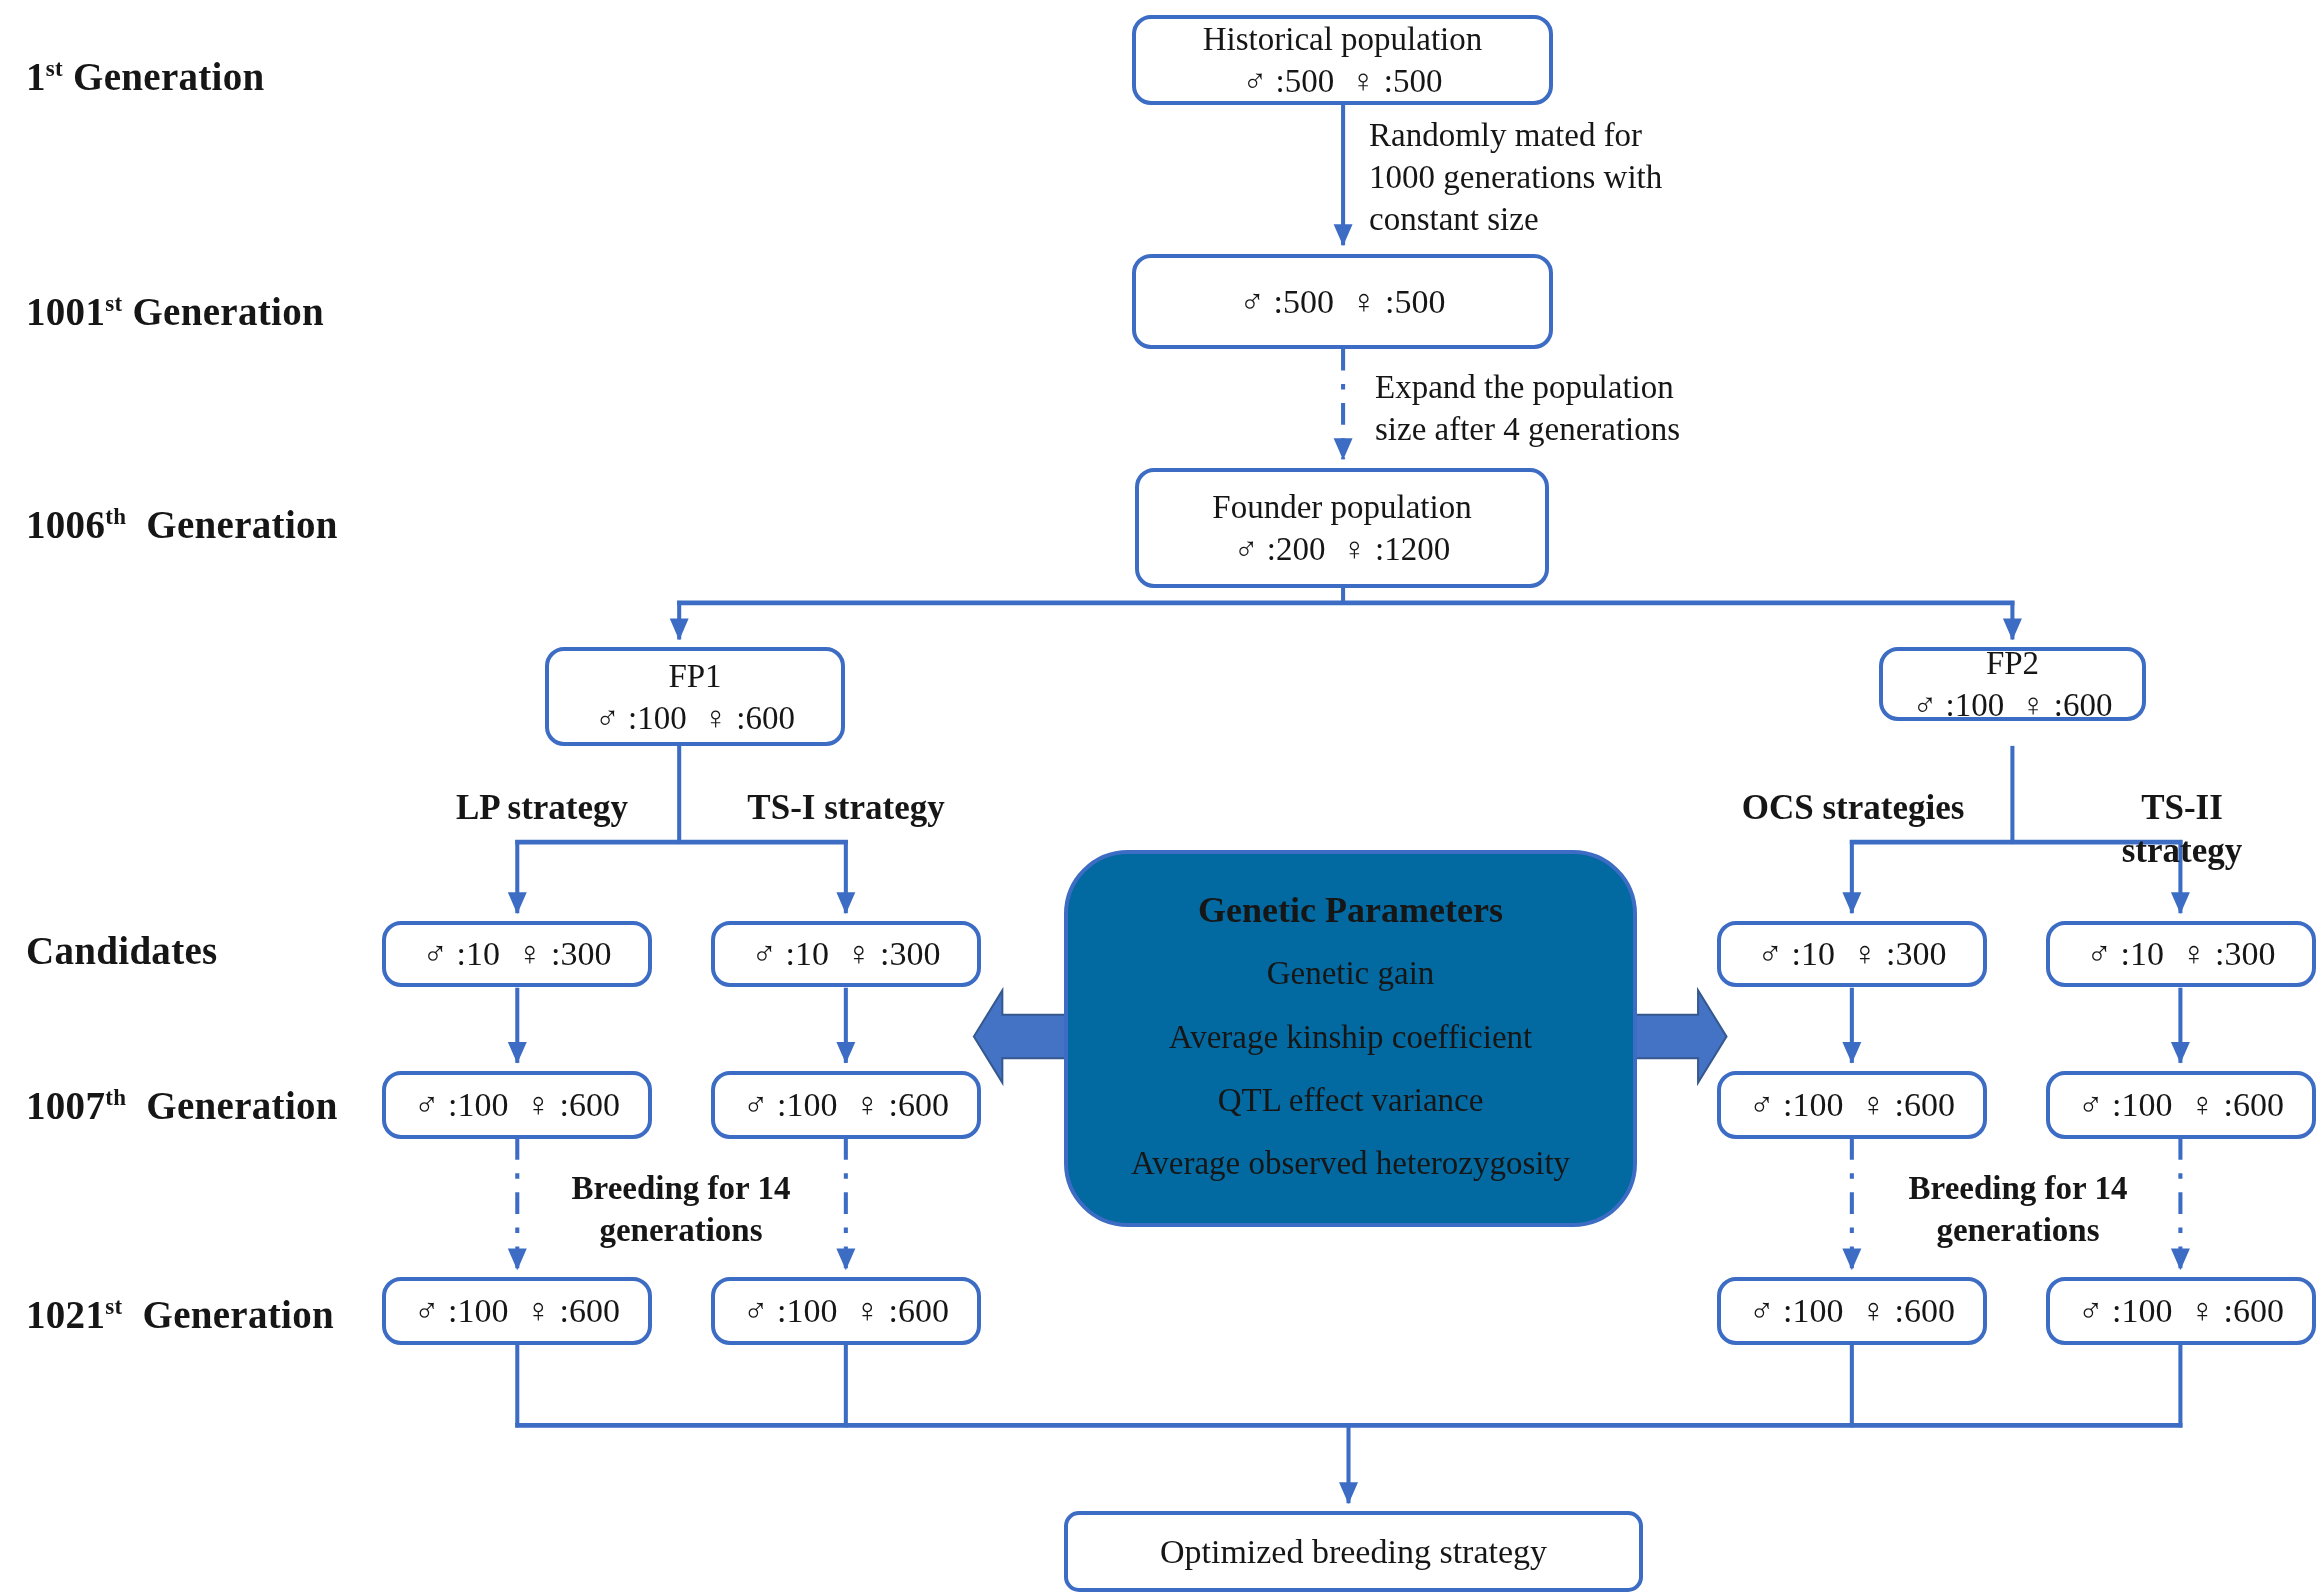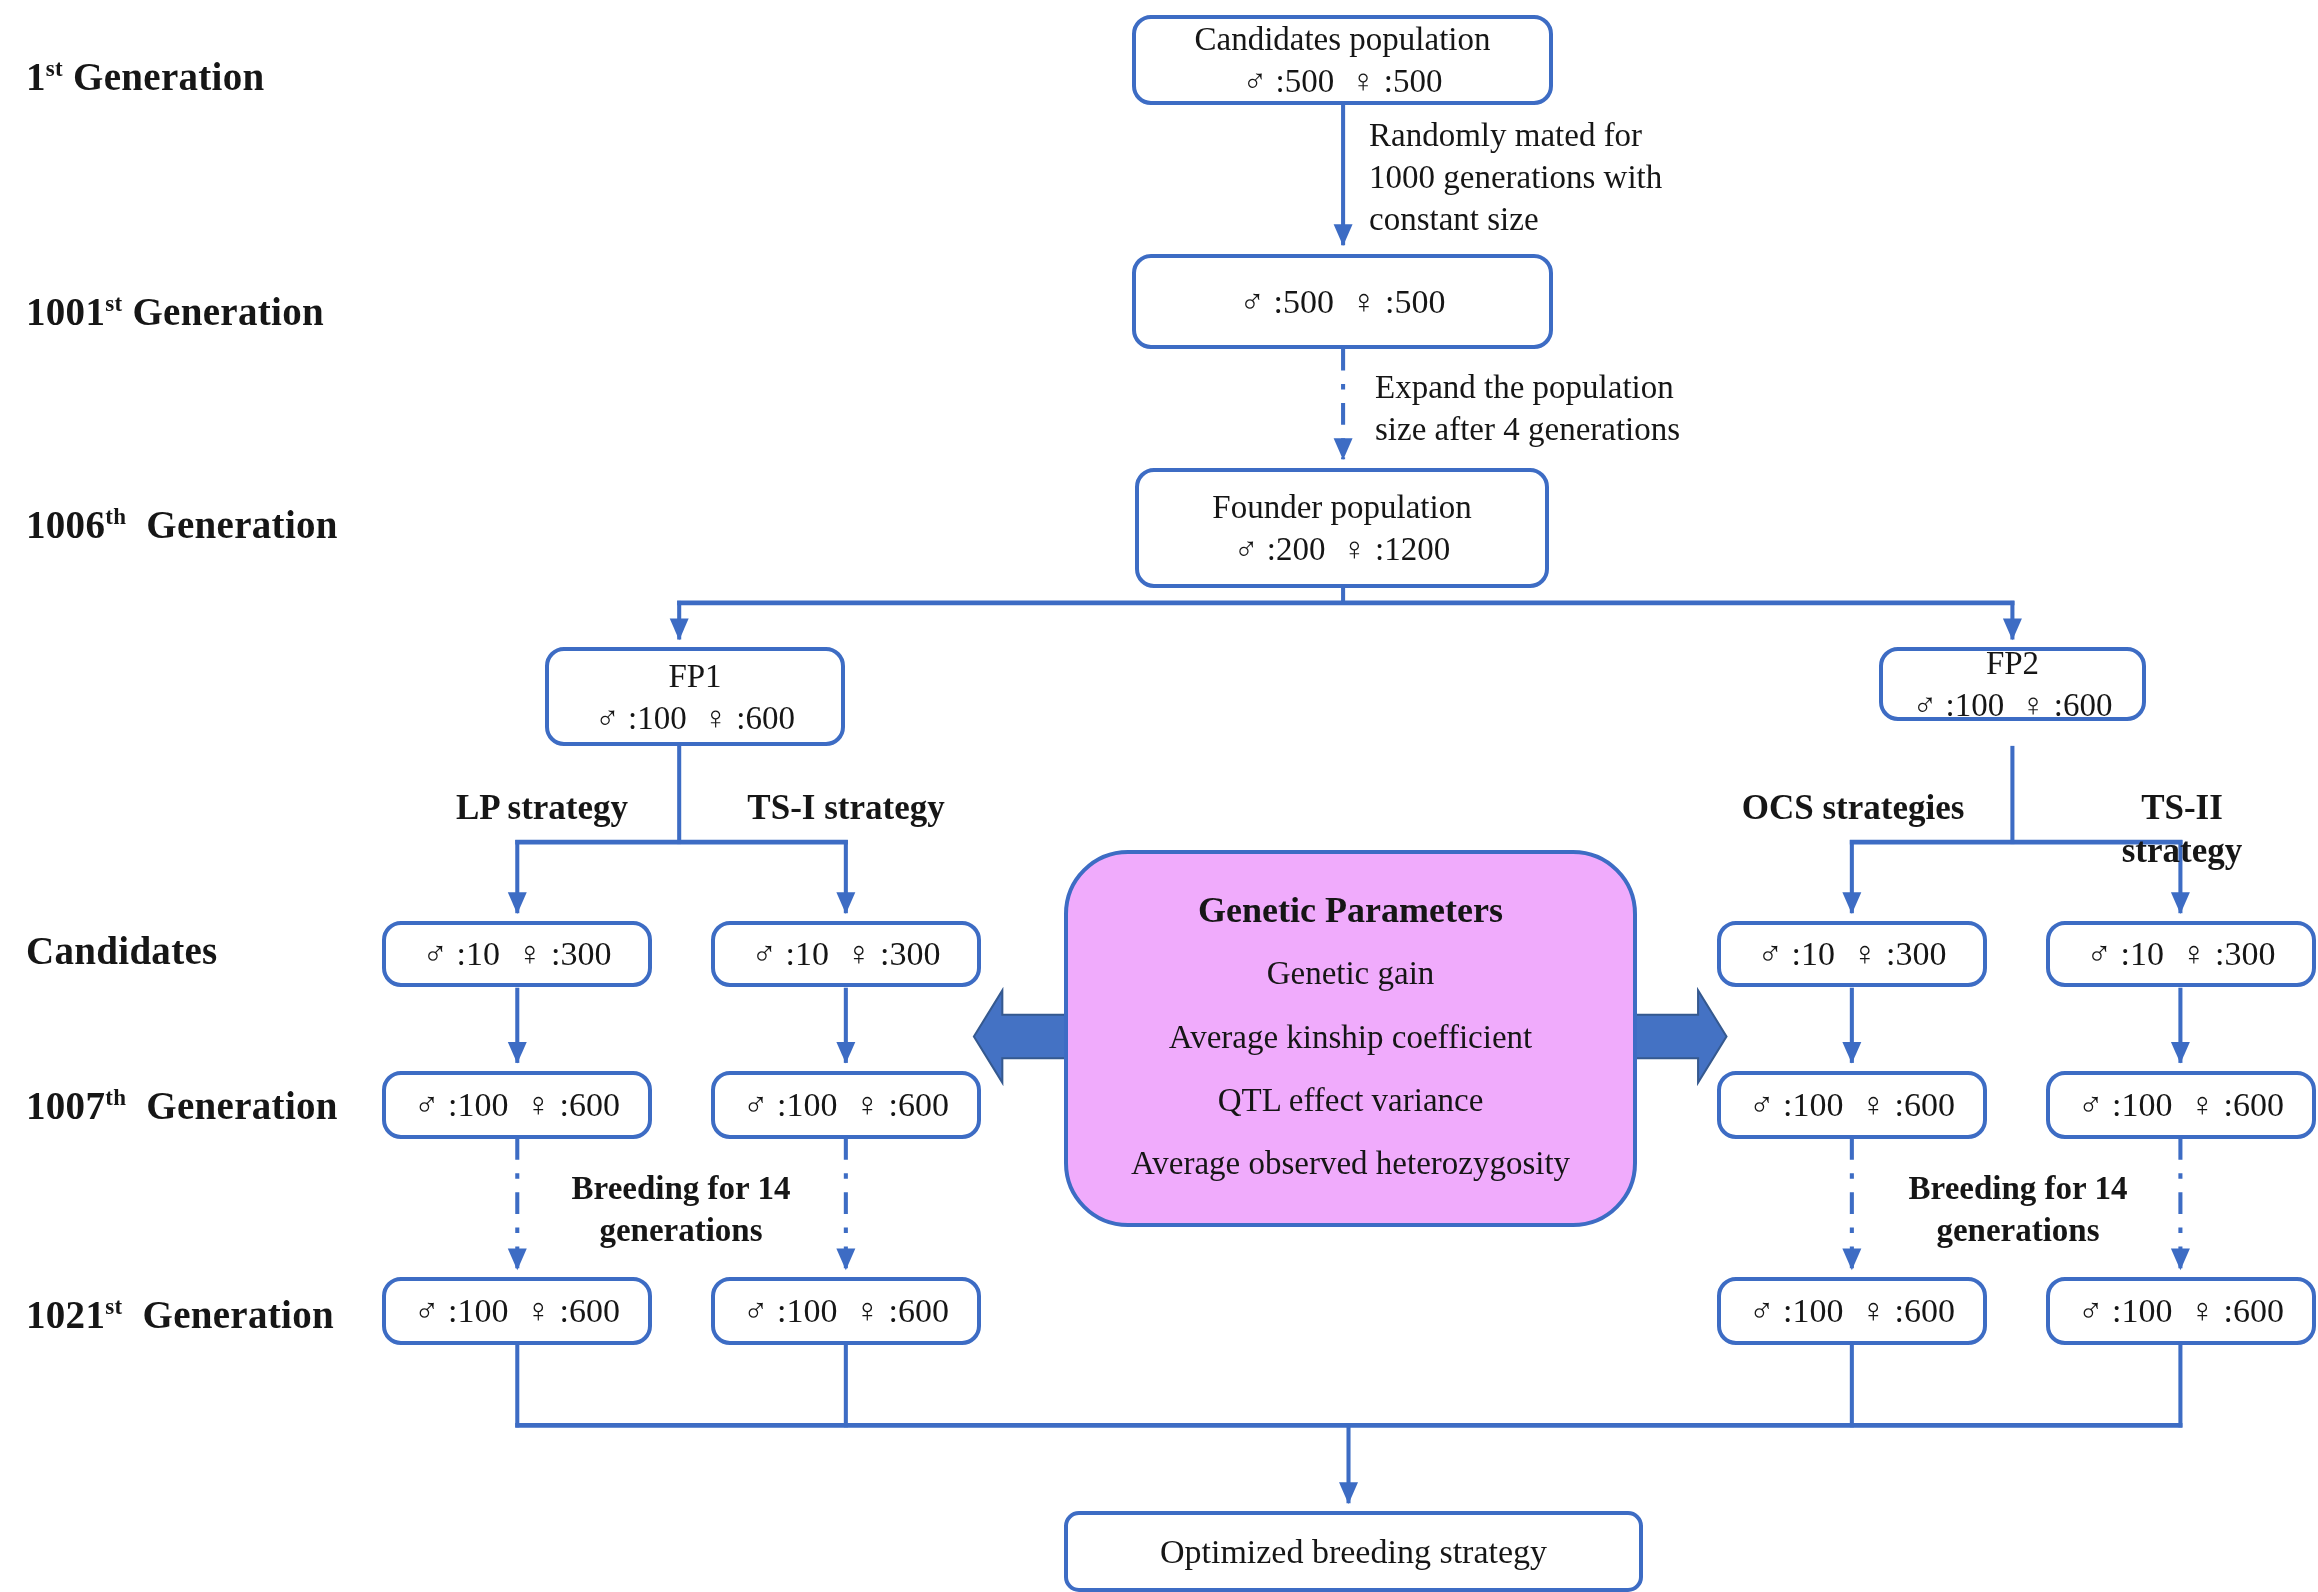--- a/index.html
+++ b/index.html
@@ -22,21 +22,21 @@
   .bline{font-size:33px;line-height:42px;white-space:pre-wrap;}
   .single .bline{font-size:34px;}
   .note{position:absolute;font-size:33px;line-height:42px;white-space:pre-wrap;}
   .note.center{transform:translateX(-50%);text-align:center;font-weight:bold;}
   .strategy{
     position:absolute;transform:translateX(-50%);font-weight:bold;font-size:35px;
     line-height:43px;white-space:pre-wrap;text-align:center;
   }
   .genetic{
     position:absolute;left:1064px;top:850px;width:573px;height:377px;
-    background:#f0abfc;border:4.7px solid #3d6cc4;border-radius:64px;box-sizing:border-box;
+    background:#0369a1;border:4.7px solid #3d6cc4;border-radius:64px;box-sizing:border-box;
     display:flex;flex-direction:column;justify-content:space-between;align-items:center;
     padding:35px 11px 39px 11px;text-align:center;
   }
   .gtitle{font-weight:bold;font-size:36px;line-height:42px;white-space:pre-wrap;}
   .gitem{font-size:33px;line-height:41px;white-space:pre-wrap;}
 </style>
 </head>
 <body>
 
 <div id="figure">
@@ -82,21 +82,21 @@
   </svg>
 
   <div class="rowlabel" style="top:51px"><span>1</span><sup>st</sup><span> Generation</span></div>
   <div class="rowlabel" style="top:286px"><span>1001</span><sup>st</sup><span> Generation</span></div>
   <div class="rowlabel" style="top:499px"><span>1006</span><sup>th</sup><span>  Generation</span></div>
   <div class="rowlabel" style="top:925px"><span>Candidates</span><sup></sup><span></span></div>
   <div class="rowlabel" style="top:1080px"><span>1007</span><sup>th</sup><span>  Generation</span></div>
   <div class="rowlabel" style="top:1289px"><span>1021</span><sup>st</sup><span>  Generation</span></div>
 
   <div class="box" style="left:1132px;top:15px;width:421px;height:90px">
-    <div class="bline">Candidates population</div>
+    <div class="bline">Historical population</div>
     <div class="bline">♂ :500  ♀ :500</div>
   </div>
   <div class="box single" style="left:1132px;top:254px;width:421px;height:95px">
     <div class="bline">♂ :500  ♀ :500</div>
   </div>
   <div class="box" style="left:1135px;top:468px;width:414px;height:120px">
     <div class="bline">Founder population</div>
     <div class="bline">♂ :200  ♀ :1200</div>
   </div>
 

